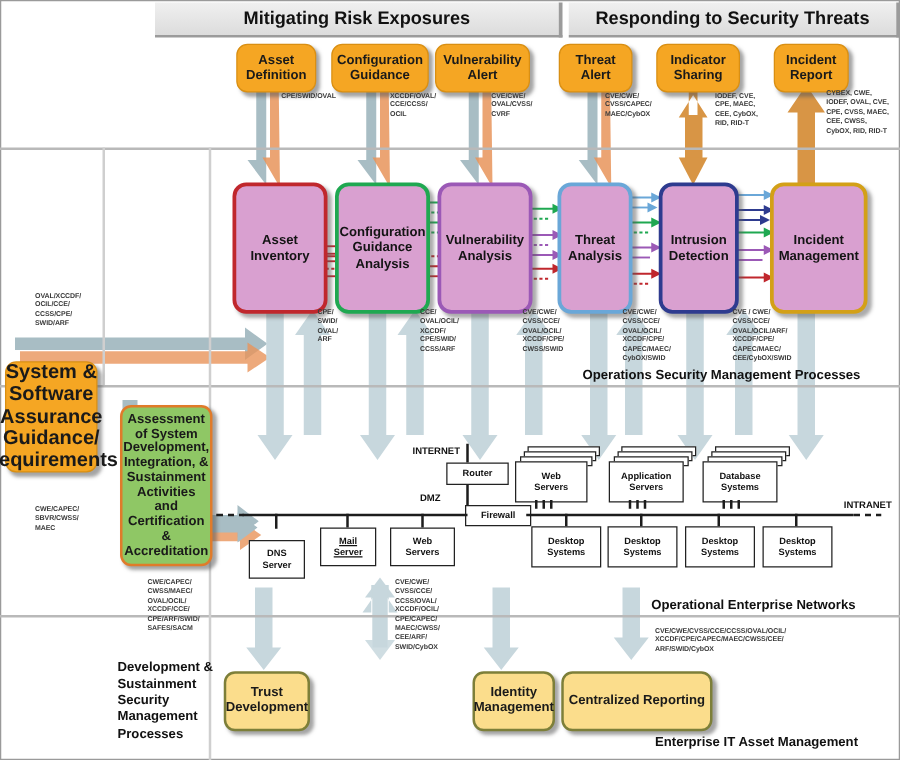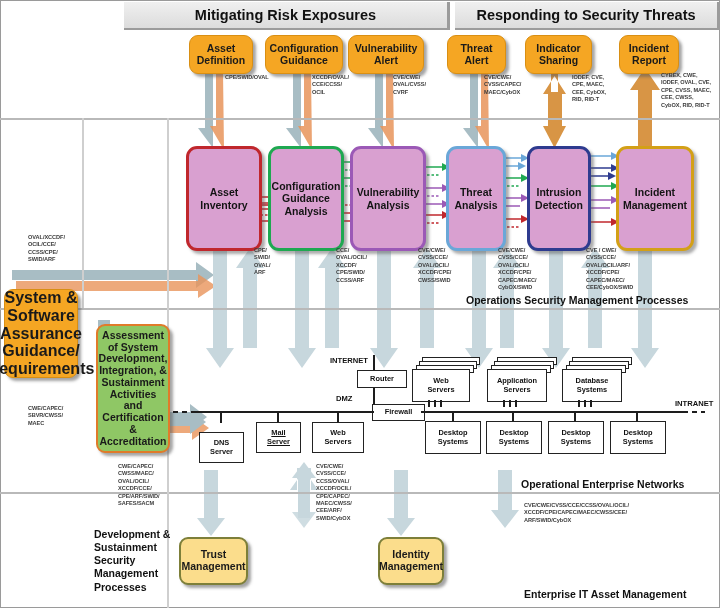--- a/index.html
+++ b/index.html
@@ -496,20 +496,23 @@
 CPE/CAPEC/
 MAEC/CWSS/
 CEE/ARF/
 SWID/CybOX</div>
   <div class="code" style="left:524px;top:502px;width:200px;">CVE/CWE/CVSS/CCE/CCSS/OVAL/OCIL/
 XCCDF/CPE/CAPEC/MAEC/CWSS/CEE/
 ARF/SWID/CybOX</div>
 
   <div class="rbox yellow" style="left:179px;top:537px;width:65px;height:44px;">
     <span style="white-space:pre-line">Trust
-Management</span>
+Development</span>
   </div>
   <div class="rbox yellow" style="left:378px;top:537px;width:62px;height:44px;">
     <span style="white-space:pre-line">Identity
 Management</span>
   </div>
+  <div class="rbox yellow" style="left:449px;top:537px;width:117px;height:44px;">
+    <span style="white-space:pre-line">Centralized Reporting</span>
+  </div>
 
 </div>
 
 </body></html>

